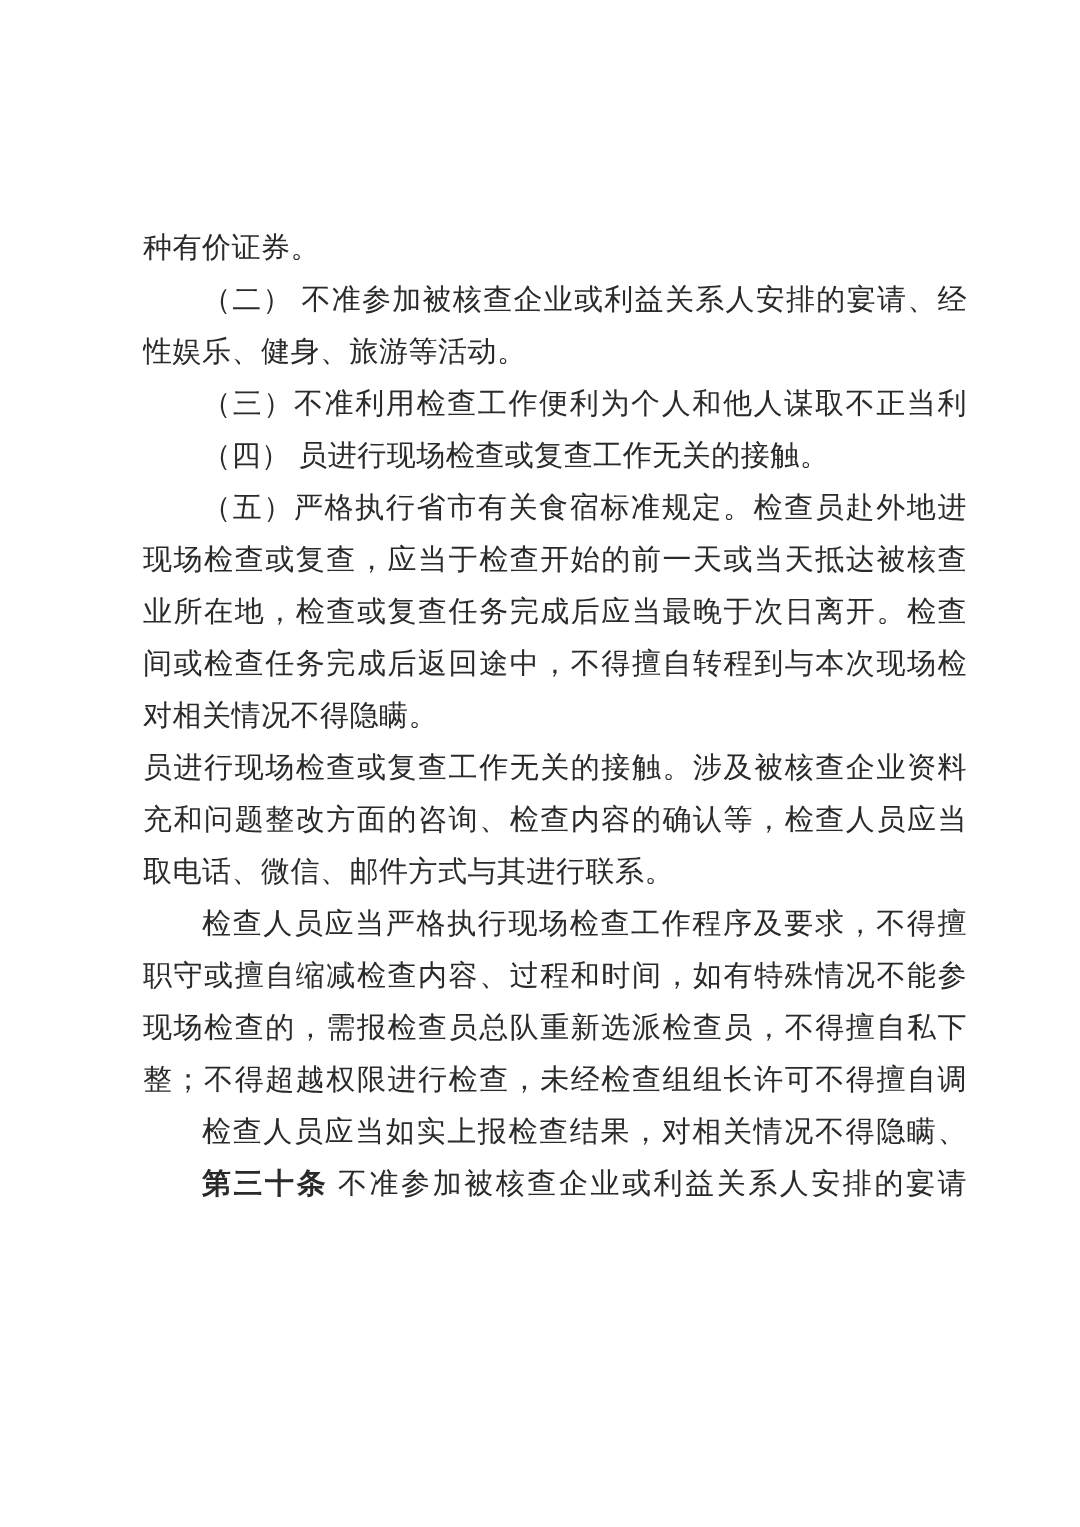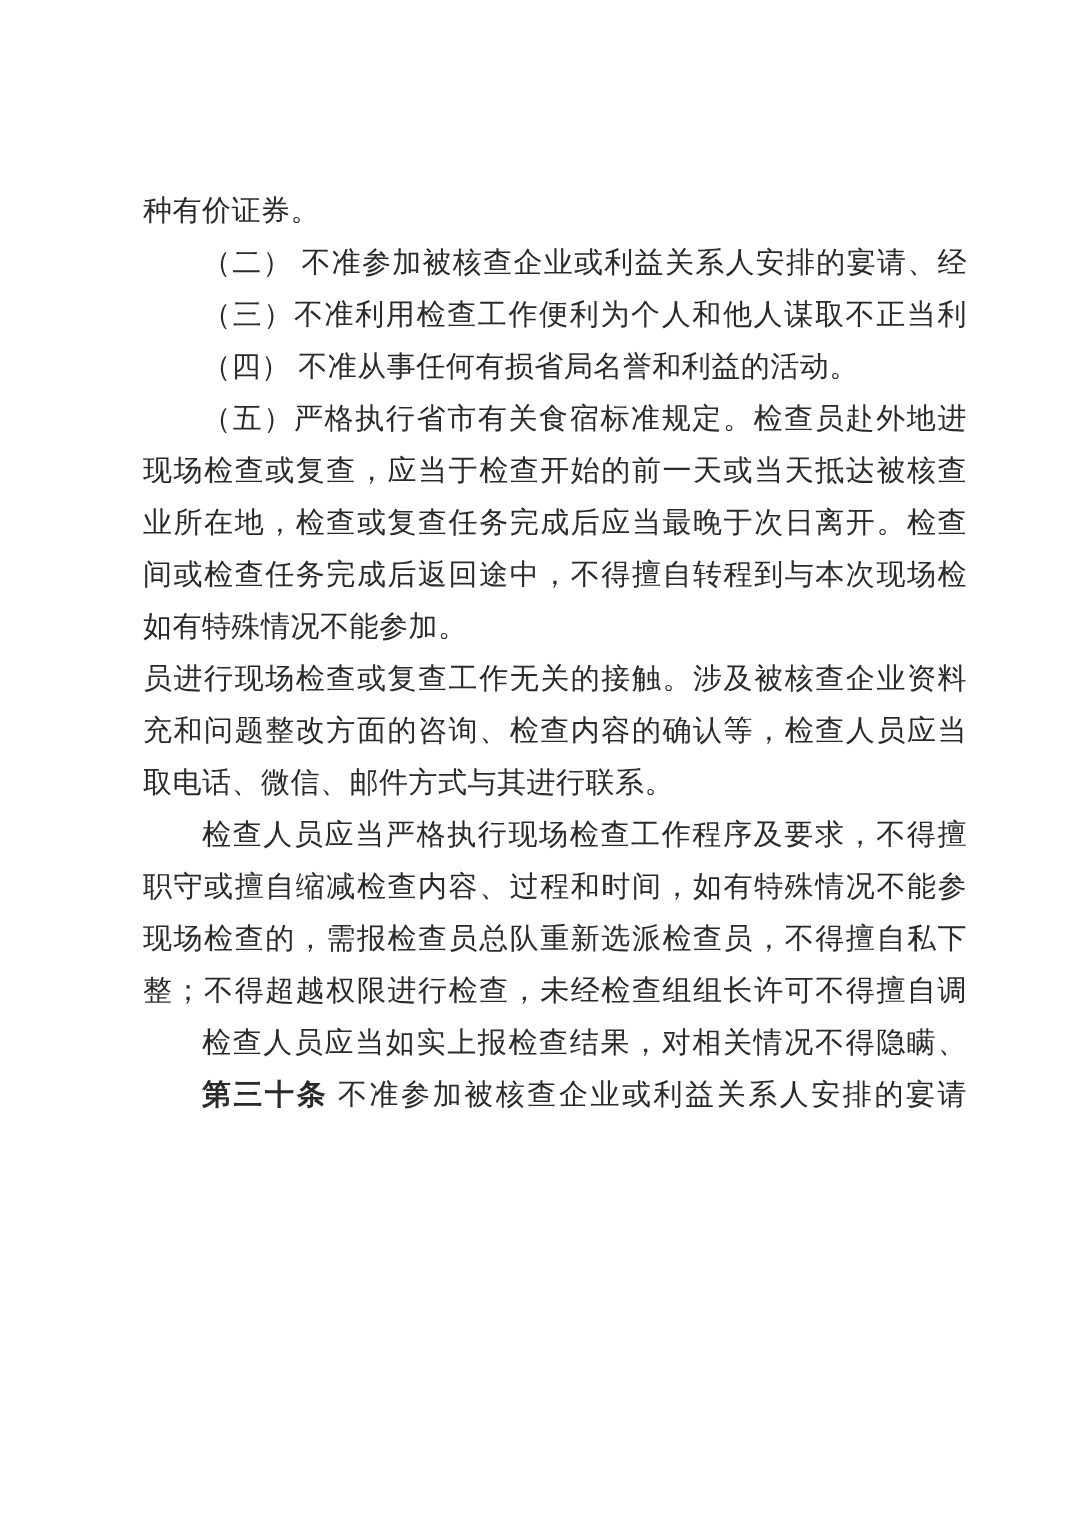--- a/index.html
+++ b/index.html
@@ -7,20 +7,21 @@
     padding: 0;
     background: #ffffff;
   }
   .page {
     position: relative;
     width: 1080px;
     height: 1293px;
     background: #ffffff;
     overflow: hidden;
     font-family: "Liberation Serif", "DejaVu Serif", serif;
+    margin-top: 37px;
   }
   .doc-body {
     position: absolute;
     left: 143px;
     top: 184px;
     width: 824px;
     color: #2a2a2a;
   }
   .line {
     font-size: 29px;
@@ -54,27 +55,28 @@
     font-family: "Liberation Serif", "DejaVu Serif", serif;
   }
 </style>
 </head>
 <body>
 
 <div class="page">
   <div class="doc-body" id="doc-body">
       <div class="line nofill">种有价证券。</div>
       <div class="line indent">（二） 不准参加被核查企业或利益关系人安排的宴请、经营</div>
+      <div class="line nofill">性娱乐、健身、旅游等活动。</div>
       <div class="line indent">（三）不准利用检查工作便利为个人和他人谋取不正当利益。</div>
-      <div class="line indent nofill">（四） 不准从事任何有损省局名誉和利益的活动。</div>
+      <div class="line indent nofill">（四） 员进行现场检查或复查工作无关的接触。</div>
       <div class="line indent">（五）严格执行省市有关食宿标准规定。检查员赴外地进行</div>
       <div class="line">现场检查或复查，应当于检查开始的前一天或当天抵达被核查企</div>
       <div class="line">业所在地，检查或复查任务完成后应当最晚于次日离开。检查期</div>
       <div class="line">间或检查任务完成后返回途中，不得擅自转程到与本次现场检查</div>
-      <div class="line nofill">如有特殊情况不能参加。</div>
+      <div class="line nofill">对相关情况不得隐瞒。</div>
       <div class="line">员进行现场检查或复查工作无关的接触。涉及被核查企业资料补</div>
       <div class="line">充和问题整改方面的咨询、检查内容的确认等，检查人员应当采</div>
       <div class="line nofill">取电话、微信、邮件方式与其进行联系。</div>
       <div class="line indent">检查人员应当严格执行现场检查工作程序及要求，不得擅离</div>
       <div class="line">职守或擅自缩减检查内容、过程和时间，如有特殊情况不能参加</div>
       <div class="line">现场检查的，需报检查员总队重新选派检查员，不得擅自私下调</div>
       <div class="line">整；不得超越权限进行检查，未经检查组组长许可不得擅自调整</div>
       <div class="line indent">检查人员应当如实上报检查结果，对相关情况不得隐瞒、不</div>
       <div class="line indent"><span class="term">第三十条</span><span> 不准参加被核查企业或利益关系人安排的宴请</span></div>
     </div>

